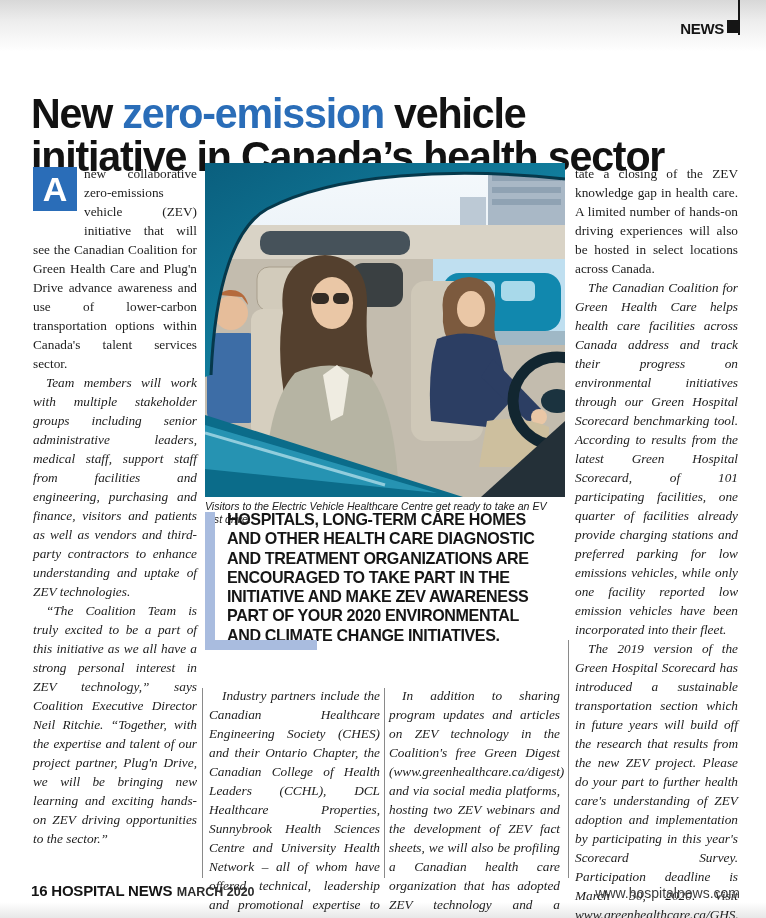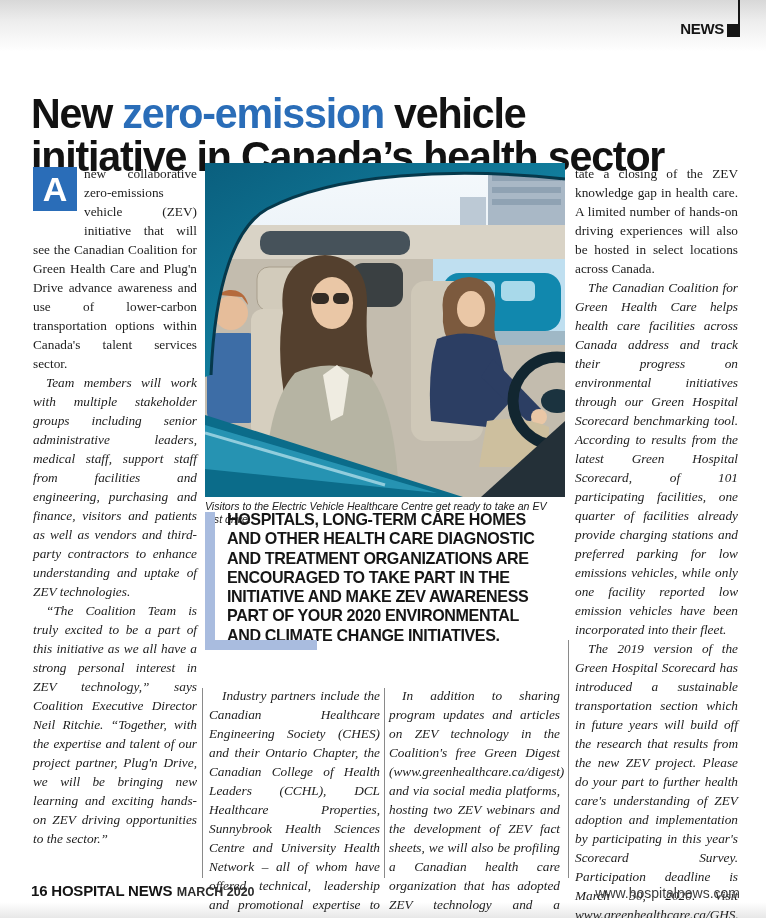--- a/index.html
+++ b/index.html
@@ -4,21 +4,21 @@
 <style>
   html,body{margin:0;padding:0;}
   body{
     width:766px;height:918px;position:relative;background:#ffffff;overflow:hidden;
     font-family:"Liberation Sans", sans-serif;
   }
   .top-grad{position:absolute;left:0;top:0;width:766px;height:52px;
     background:linear-gradient(180deg,#d8d8d8 0%,#ededed 40%,#ffffff 100%);}
   .bottom-grad{position:absolute;left:0;bottom:0;width:766px;height:16px;
     background:linear-gradient(180deg,#ffffff 0%,#e7e7e7 100%);}
-  .news-tab{position:absolute;top:20px;right:26px;display:flex;align-items:flex-end;gap:3px;}
+  .news-tab{position:absolute;top:20px;right:26px;display:flex;align-items:flex-start;gap:3px;}
   .news-label{font-weight:700;font-size:15px;letter-spacing:-0.3px;color:#151515;}
   .news-square{width:13px;height:13px;background:#151515;}
   .news-rule{position:absolute;top:0;right:26px;width:2px;height:35px;background:#151515;}
   .headline{position:absolute;left:31px;top:64px;width:720px;
     font-weight:700;font-size:42px;line-height:43px;letter-spacing:-1.2px;color:#121212;
     transform:scaleX(.98);transform-origin:left top;}
   .headline .blue{color:#2a6db8;}
   .bodycopy{font-family:"Liberation Serif","DejaVu Serif",serif;font-size:13.3px;
     line-height:19px;color:#1c1c1c;text-align:justify;}
   .para{margin:0;}

